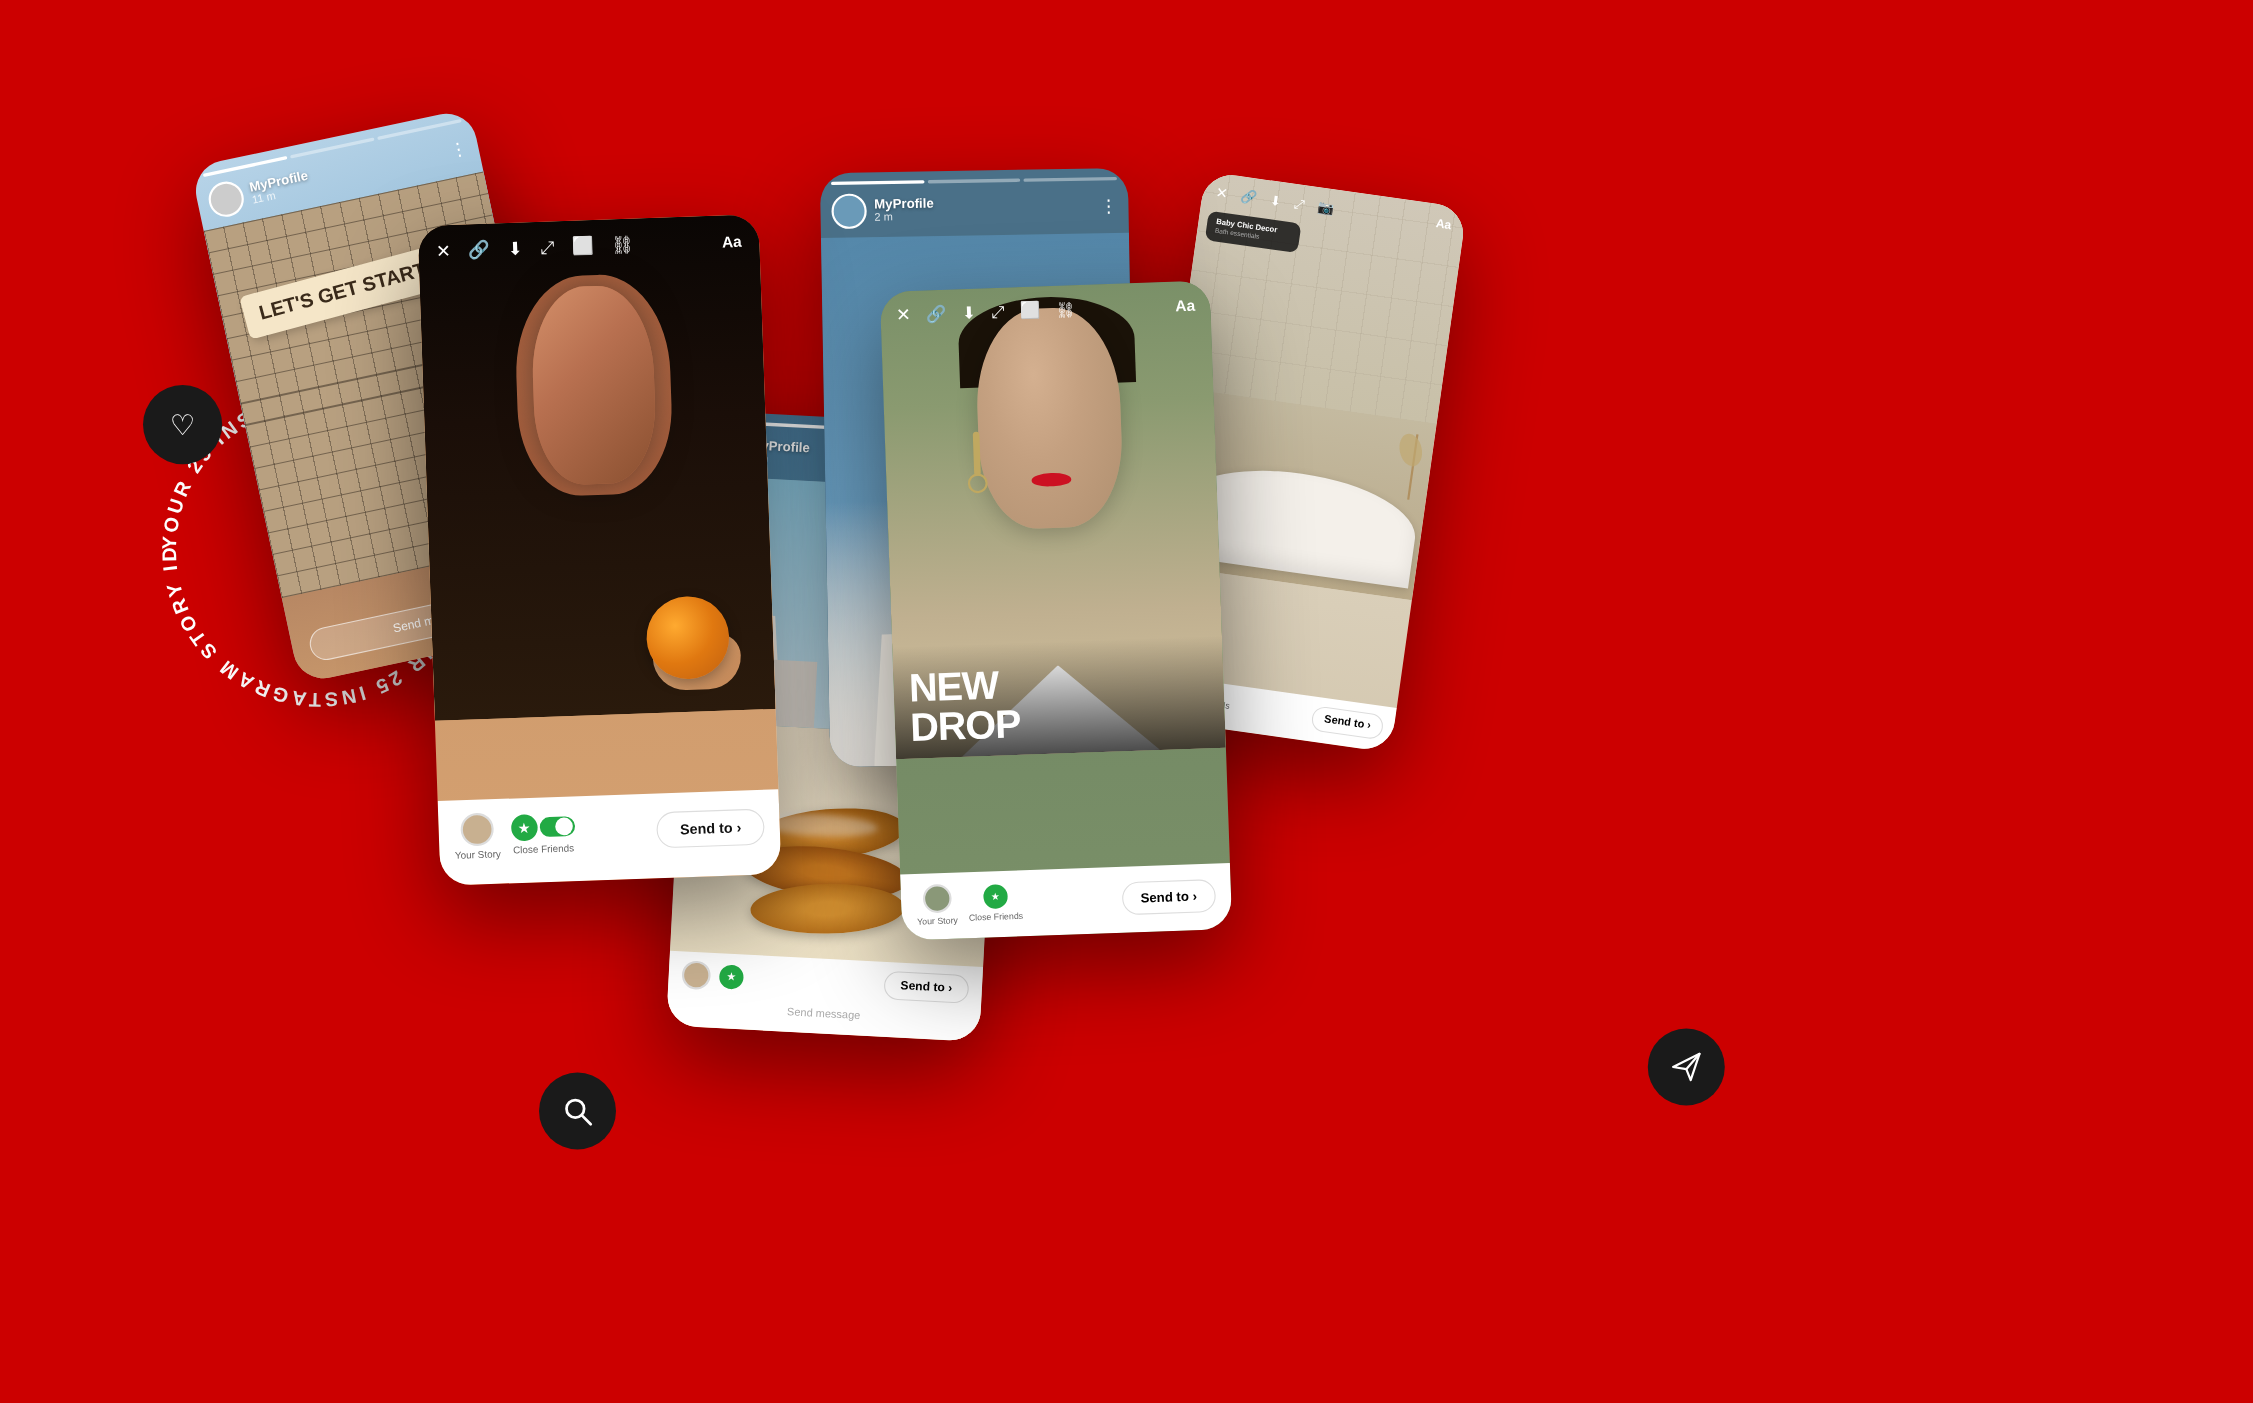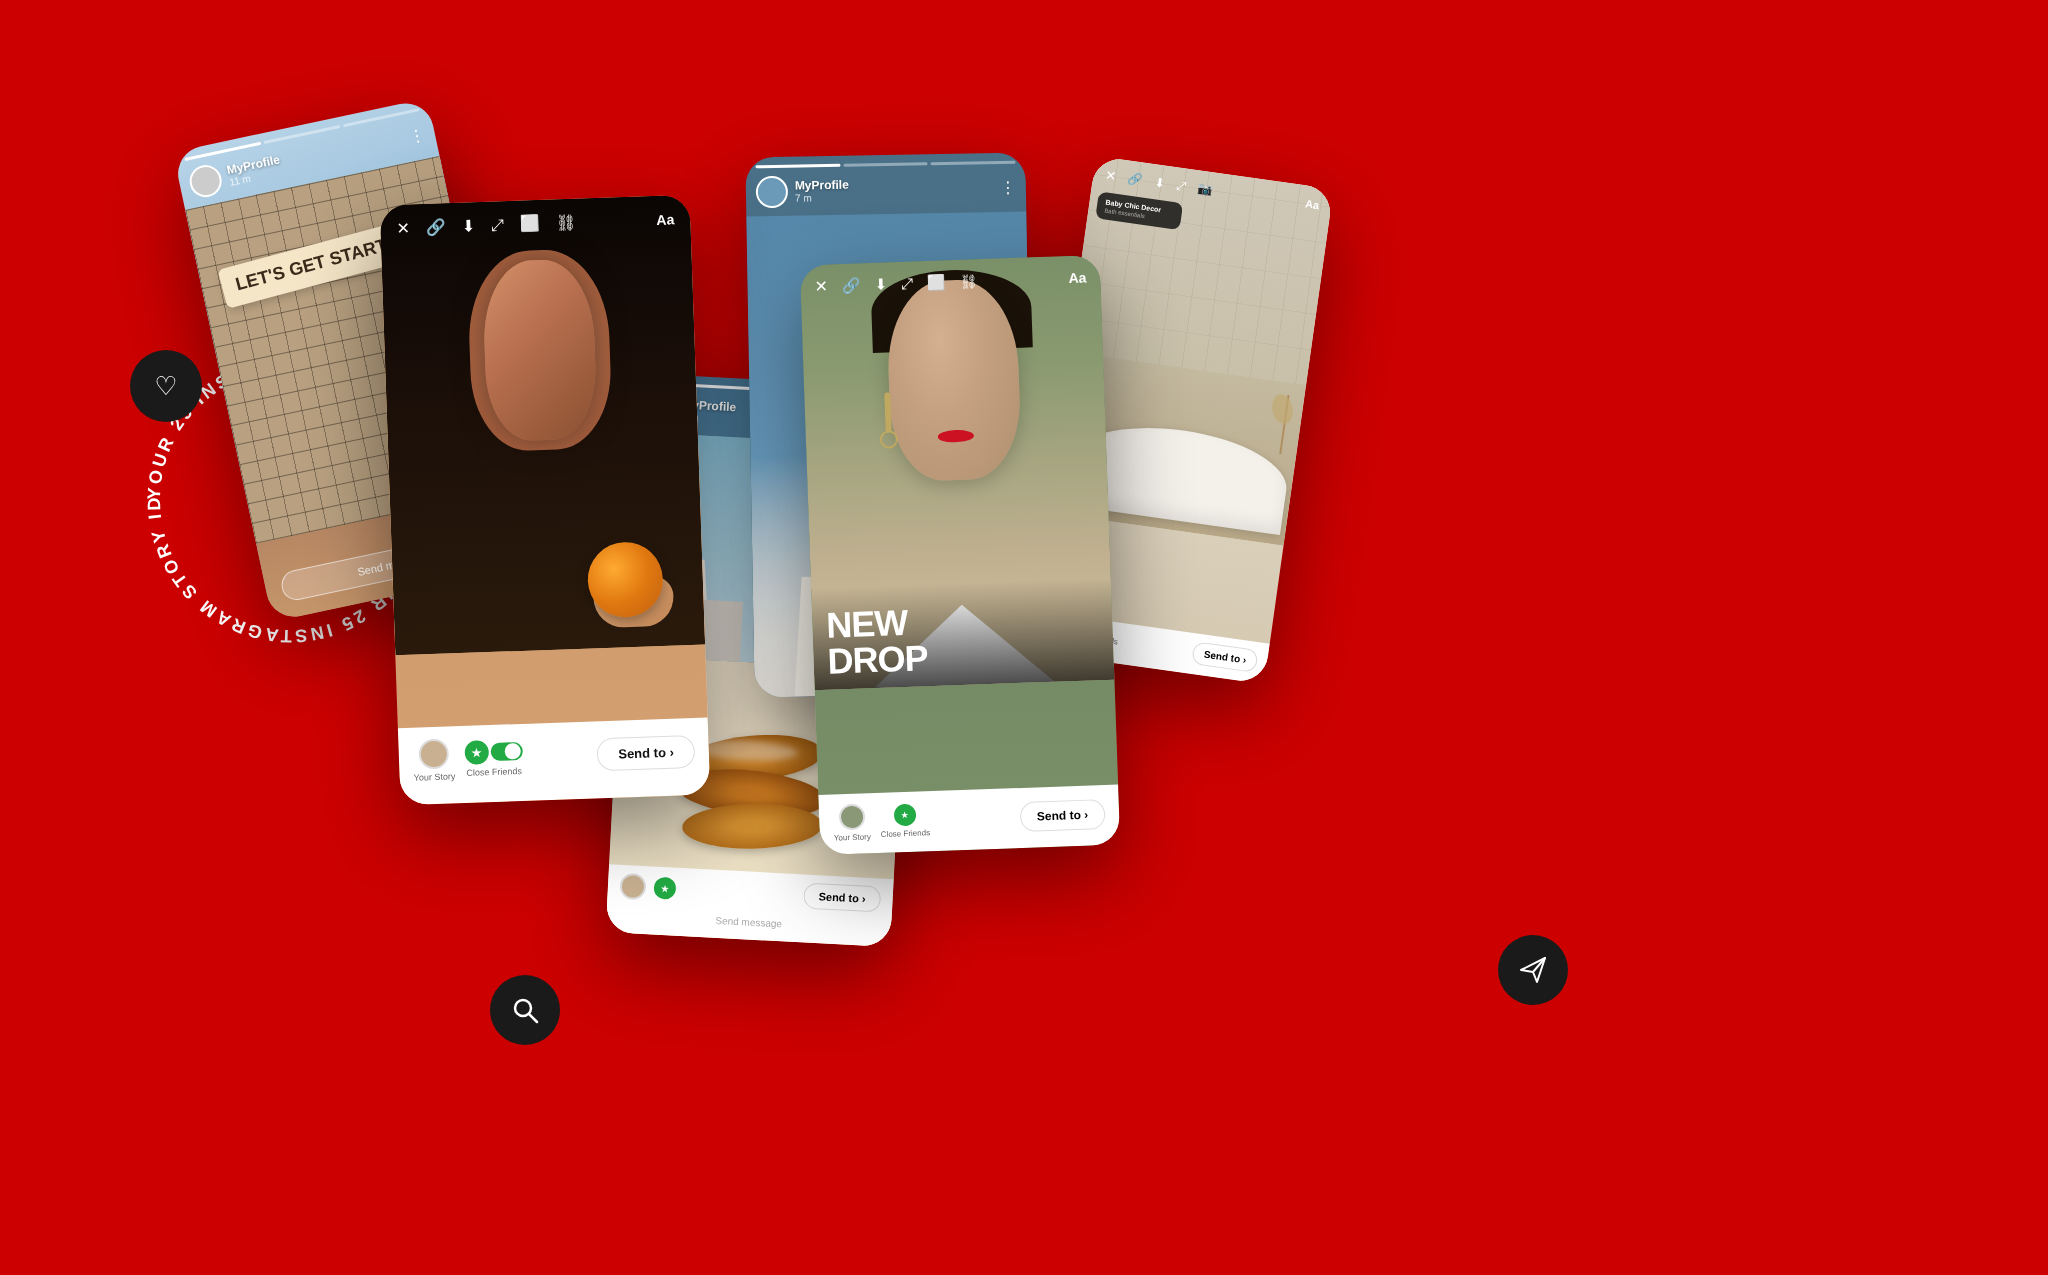--- a/index.html
+++ b/index.html
@@ -426,21 +426,21 @@
 
   <div class="progress-bar-container">
     <div class="progress-segment active"></div>
     <div class="progress-segment"></div>
     <div class="progress-segment"></div>
   </div>
   <div class="story-header-row">
     <div class="avatar-sm" style="background:#6a9ab8;"></div>
     <div>
       <div class="story-username">MyProfile</div>
-      <div class="story-time">7 m</div>
+      <div class="story-time">2 m</div>
     </div>
     <div class="story-dots">⋮</div>
   </div>
 
   <div style="flex:1;background:linear-gradient(180deg,#5588aa 0%,#6699bb 50%,#e8e4dc 100%);position:relative;overflow:hidden;">
     <div style="position:absolute;bottom:0;left:0;right:0;height:50%;background:linear-gradient(180deg,transparent,#e0ddd8 100%);"></div>
     <div style="position:absolute;bottom:0;left:40px;width:60px;height:120px;background:#f0ece4;clip-path:polygon(15% 0%,85% 0%,100% 100%,0% 100%);"></div>
     <div style="position:absolute;bottom:0;right:50px;width:80px;height:150px;background:#e8e4dc;clip-path:polygon(10% 0%,90% 0%,100% 100%,0% 100%);"></div>
   </div>
 </div>

